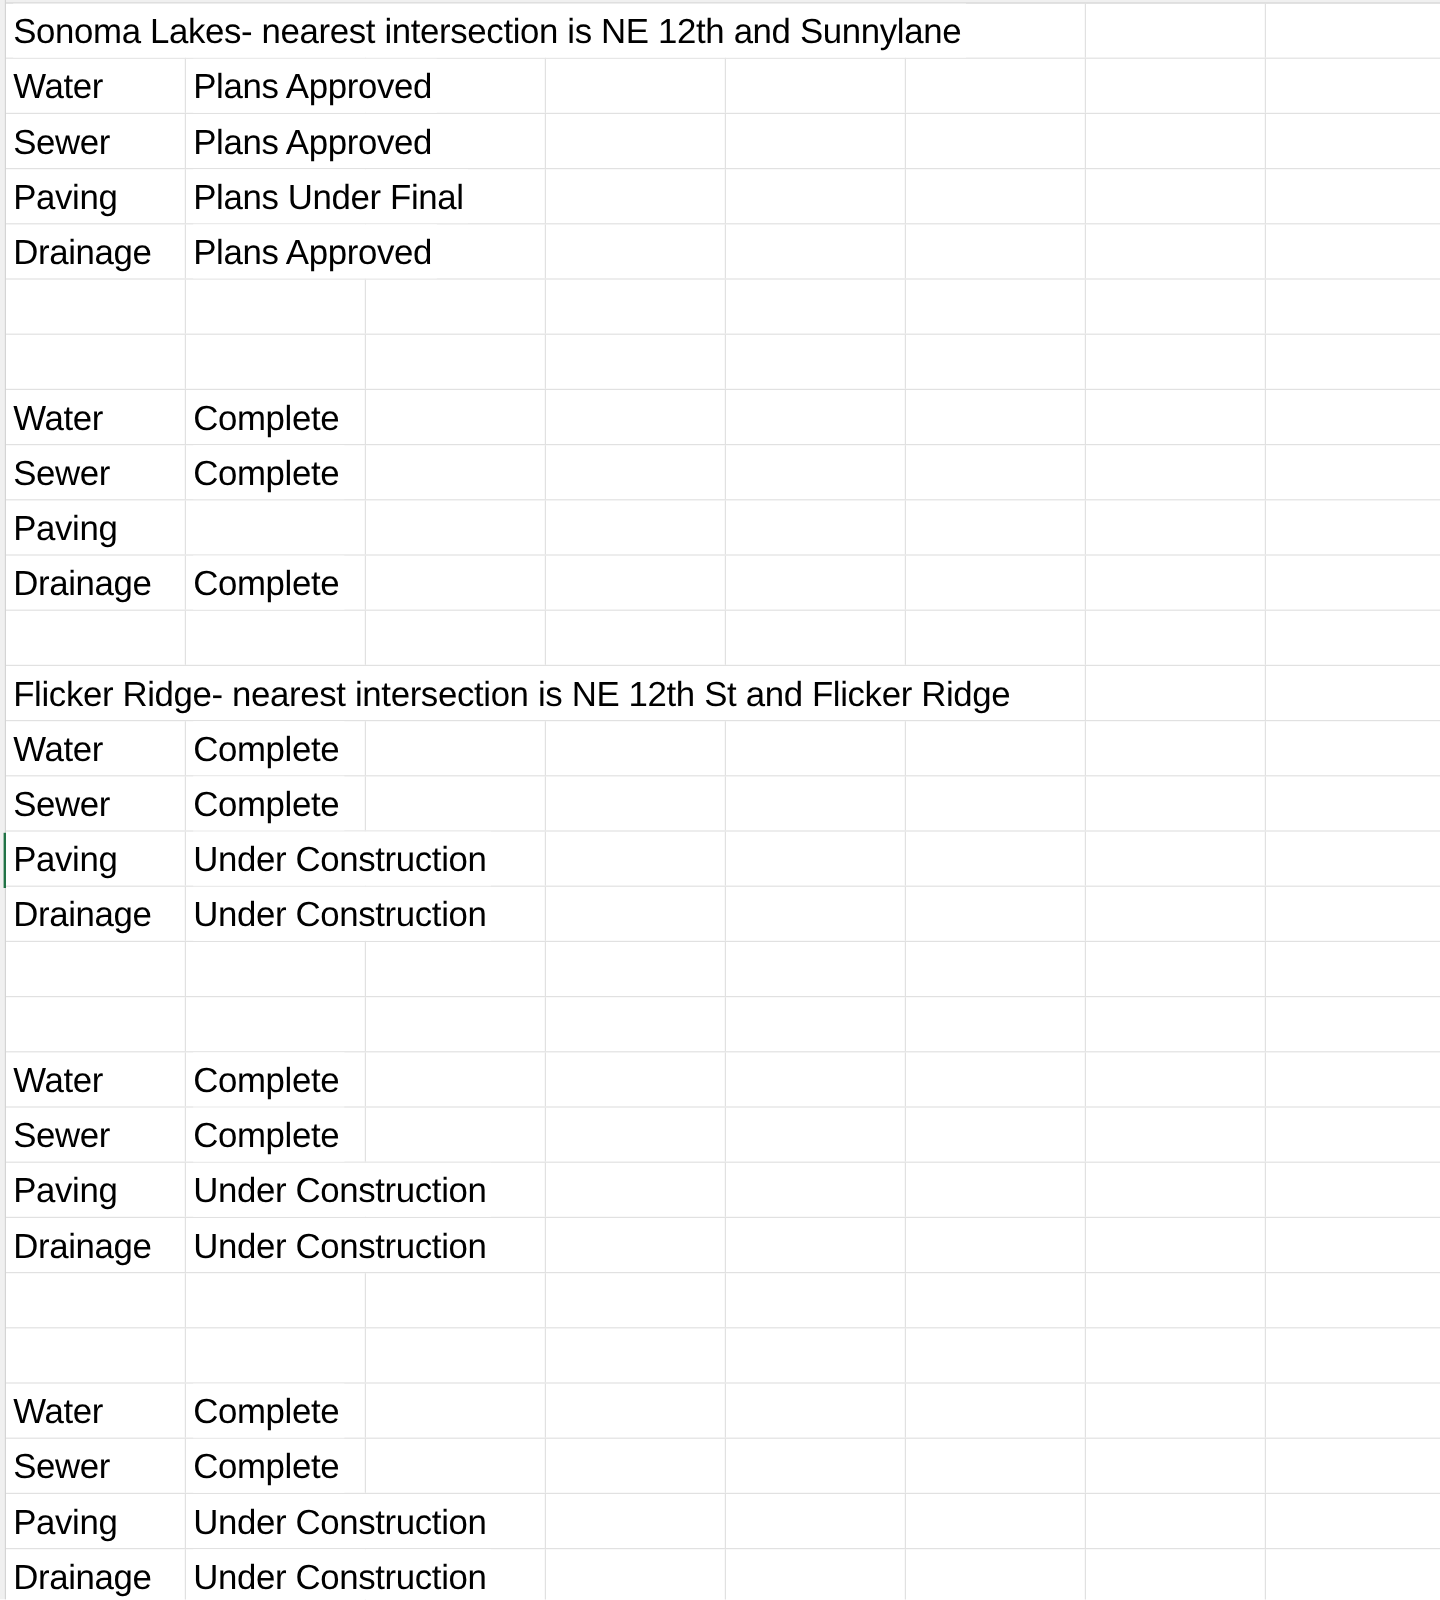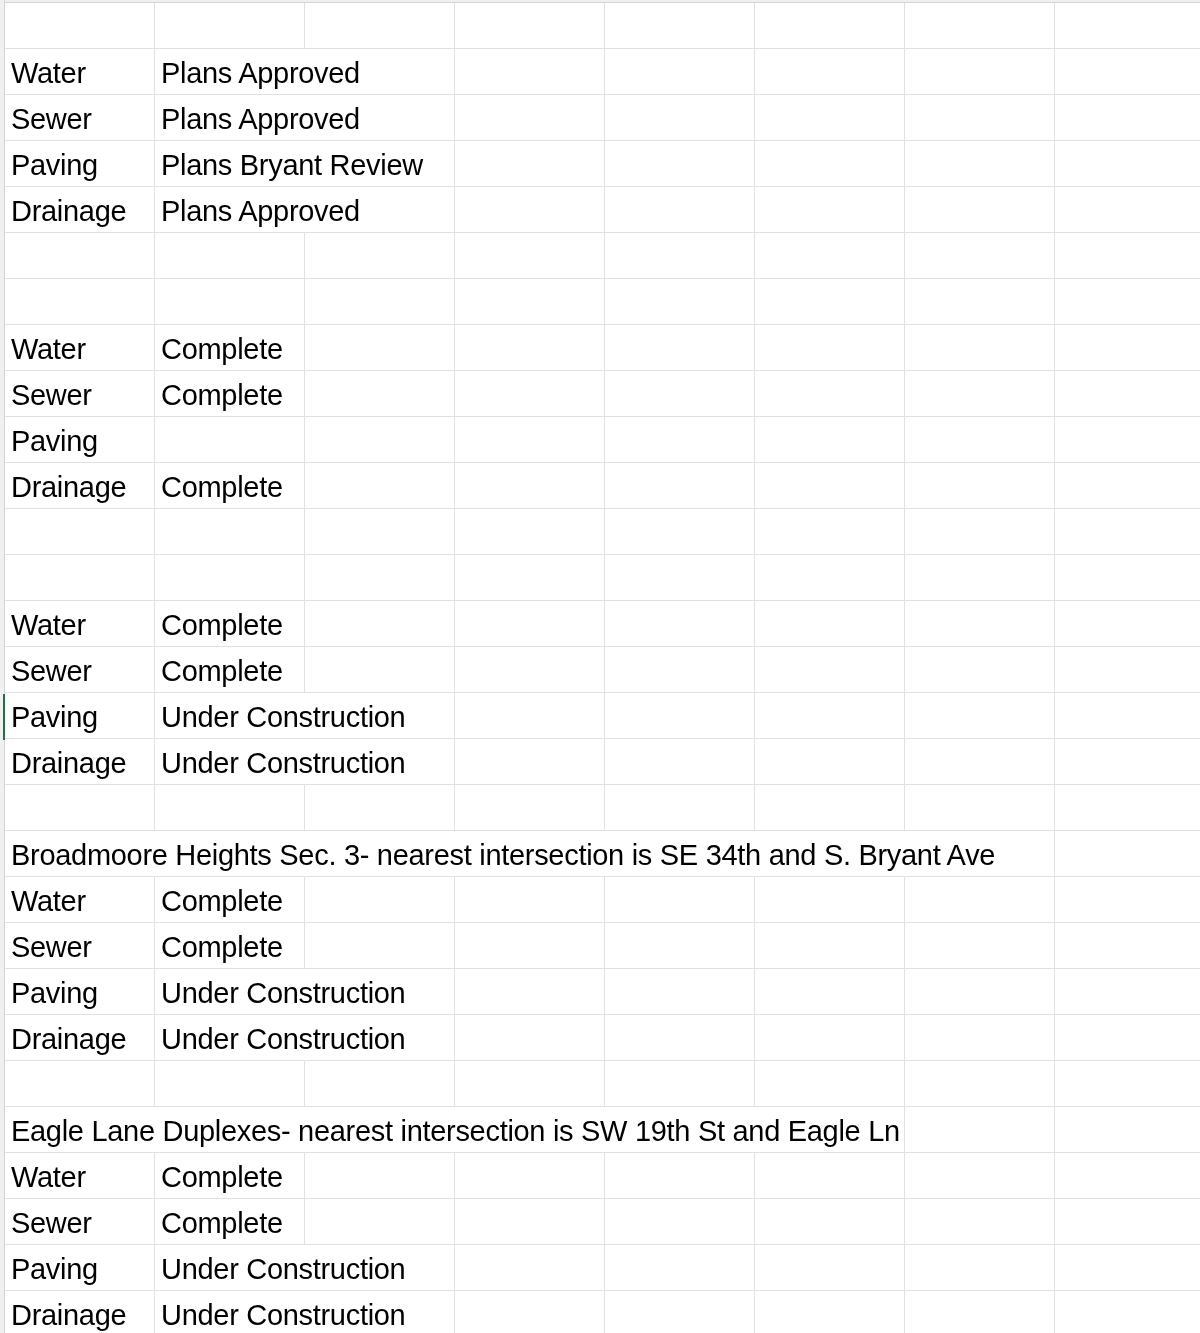--- a/index.html
+++ b/index.html
@@ -82,20 +82,21 @@
 <div class="grid" id="grid">
     <div class="row">
       <div class="cell" style="left: 0px;"></div>
       <div class="cell" style="left: 150px;"></div>
       <div class="cell" style="left: 300px;"></div>
       <div class="cell" style="left: 450px;"></div>
       <div class="cell" style="left: 600px;"></div>
       <div class="cell" style="left: 750px;"></div>
       <div class="cell" style="left: 900px;"></div>
       <div class="cell" style="left: 1050px;"></div>
+      <span class="text title">Sonoma Lakes- nearest intersection is NE 12th and Sunnylane</span>
     </div>
     <div class="row">
       <div class="cell" style="left: 0px;"></div>
       <div class="cell" style="left: 150px;"></div>
       <div class="cell" style="left: 300px;"></div>
       <div class="cell" style="left: 450px;"></div>
       <div class="cell" style="left: 600px;"></div>
       <div class="cell" style="left: 750px;"></div>
       <div class="cell" style="left: 900px;"></div>
       <div class="cell" style="left: 1050px;"></div>
@@ -117,21 +118,21 @@
     <div class="row">
       <div class="cell" style="left: 0px;"></div>
       <div class="cell" style="left: 150px;"></div>
       <div class="cell" style="left: 300px;"></div>
       <div class="cell" style="left: 450px;"></div>
       <div class="cell" style="left: 600px;"></div>
       <div class="cell" style="left: 750px;"></div>
       <div class="cell" style="left: 900px;"></div>
       <div class="cell" style="left: 1050px;"></div>
       <span class="text">Paving</span>
-      <span class="text value">Plans Bryant Review</span>
+      <span class="text value">Plans Under Final</span>
     </div>
     <div class="row">
       <div class="cell" style="left: 0px;"></div>
       <div class="cell" style="left: 150px;"></div>
       <div class="cell" style="left: 300px;"></div>
       <div class="cell" style="left: 450px;"></div>
       <div class="cell" style="left: 600px;"></div>
       <div class="cell" style="left: 750px;"></div>
       <div class="cell" style="left: 900px;"></div>
       <div class="cell" style="left: 1050px;"></div>
@@ -217,20 +218,21 @@
     </div>
     <div class="row">
       <div class="cell" style="left: 0px;"></div>
       <div class="cell" style="left: 150px;"></div>
       <div class="cell" style="left: 300px;"></div>
       <div class="cell" style="left: 450px;"></div>
       <div class="cell" style="left: 600px;"></div>
       <div class="cell" style="left: 750px;"></div>
       <div class="cell" style="left: 900px;"></div>
       <div class="cell" style="left: 1050px;"></div>
+      <span class="text title">Flicker Ridge- nearest intersection is NE 12th St and Flicker Ridge</span>
     </div>
     <div class="row">
       <div class="cell" style="left: 0px;"></div>
       <div class="cell" style="left: 150px;"></div>
       <div class="cell" style="left: 300px;"></div>
       <div class="cell" style="left: 450px;"></div>
       <div class="cell" style="left: 600px;"></div>
       <div class="cell" style="left: 750px;"></div>
       <div class="cell" style="left: 900px;"></div>
       <div class="cell" style="left: 1050px;"></div>
@@ -285,21 +287,20 @@
     </div>
     <div class="row">
       <div class="cell" style="left: 0px;"></div>
       <div class="cell" style="left: 150px;"></div>
       <div class="cell" style="left: 300px;"></div>
       <div class="cell" style="left: 450px;"></div>
       <div class="cell" style="left: 600px;"></div>
       <div class="cell" style="left: 750px;"></div>
       <div class="cell" style="left: 900px;"></div>
       <div class="cell" style="left: 1050px;"></div>
-      <span class="text title">Broadmoore Heights Sec. 3- nearest intersection is SE 34th and S. Bryant Ave</span>
     </div>
     <div class="row">
       <div class="cell" style="left: 0px;"></div>
       <div class="cell" style="left: 150px;"></div>
       <div class="cell" style="left: 300px;"></div>
       <div class="cell" style="left: 450px;"></div>
       <div class="cell" style="left: 600px;"></div>
       <div class="cell" style="left: 750px;"></div>
       <div class="cell" style="left: 900px;"></div>
       <div class="cell" style="left: 1050px;"></div>
@@ -354,21 +355,20 @@
     </div>
     <div class="row">
       <div class="cell" style="left: 0px;"></div>
       <div class="cell" style="left: 150px;"></div>
       <div class="cell" style="left: 300px;"></div>
       <div class="cell" style="left: 450px;"></div>
       <div class="cell" style="left: 600px;"></div>
       <div class="cell" style="left: 750px;"></div>
       <div class="cell" style="left: 900px;"></div>
       <div class="cell" style="left: 1050px;"></div>
-      <span class="text title">Eagle Lane Duplexes- nearest intersection is SW 19th St and Eagle Ln</span>
     </div>
     <div class="row">
       <div class="cell" style="left: 0px;"></div>
       <div class="cell" style="left: 150px;"></div>
       <div class="cell" style="left: 300px;"></div>
       <div class="cell" style="left: 450px;"></div>
       <div class="cell" style="left: 600px;"></div>
       <div class="cell" style="left: 750px;"></div>
       <div class="cell" style="left: 900px;"></div>
       <div class="cell" style="left: 1050px;"></div>

